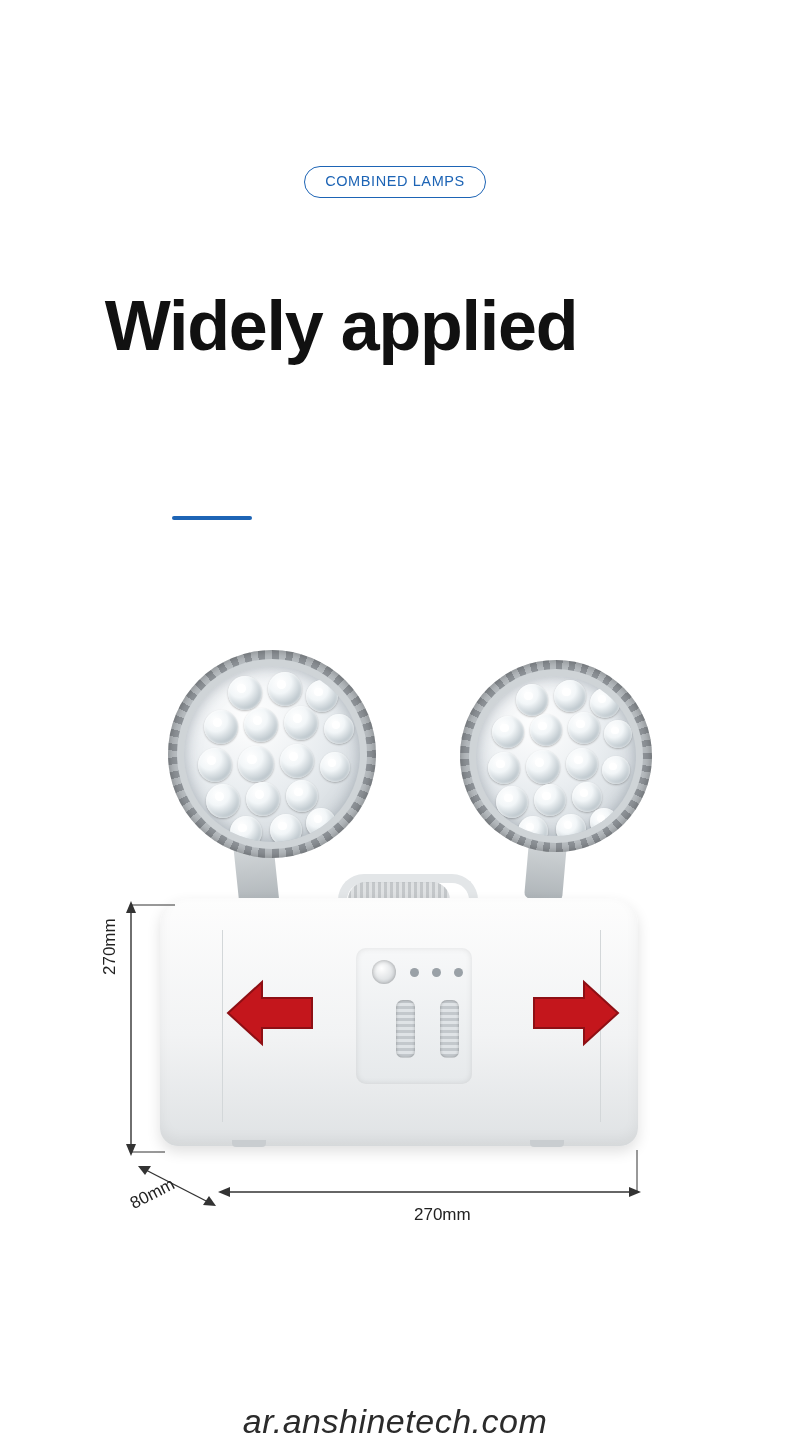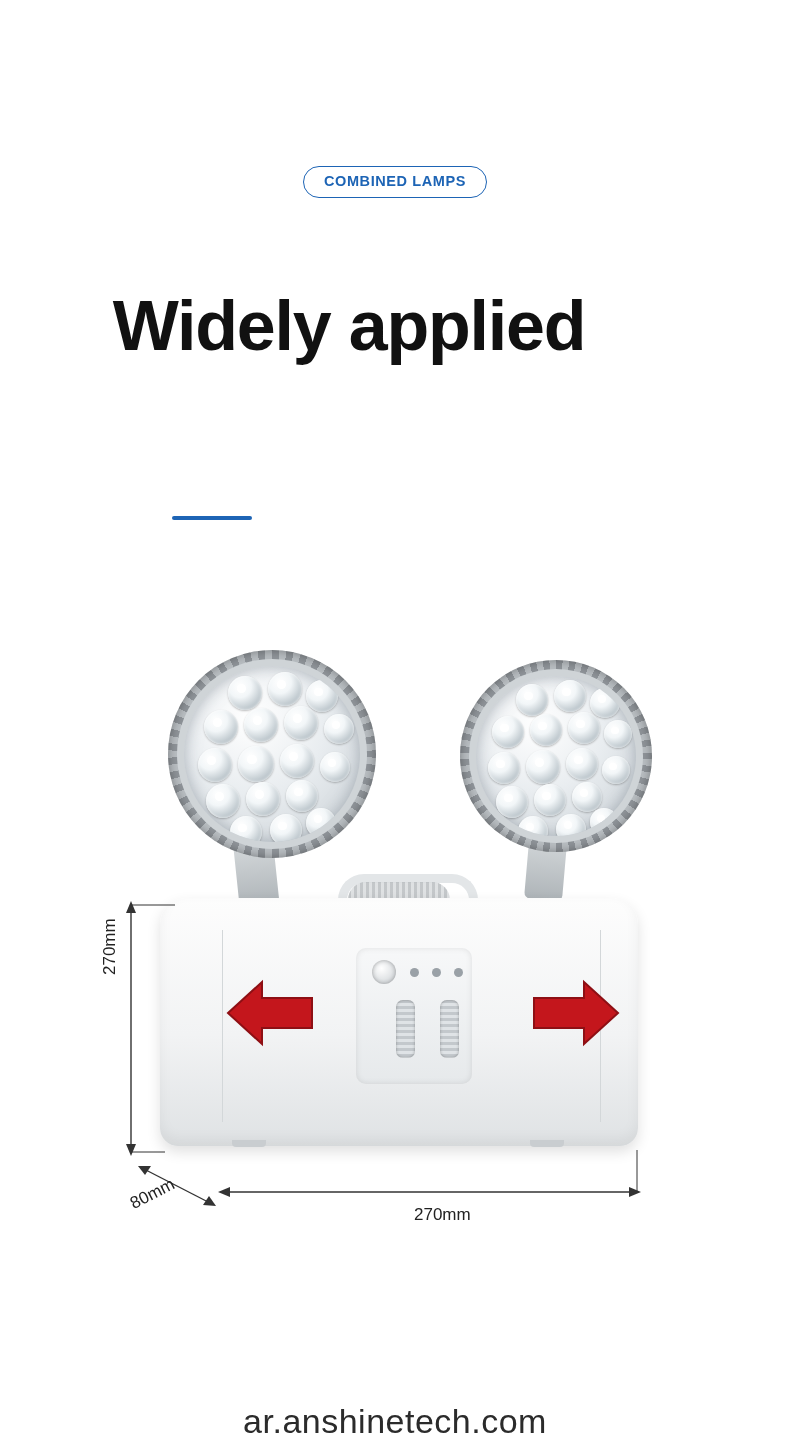--- a/index.html
+++ b/index.html
@@ -28,31 +28,31 @@
     left: 0;
     width: 790px;
     text-align: center;
   }
   .badge {
     display: inline-block;
     border: 1.5px solid #1d64b5;
     border-radius: 16px;
     color: #1d64b5;
     font-size: 14.5px;
-    font-weight: bold;
+    font-weight: normal;
     letter-spacing: 0.6px;
     padding: 7px 20px 8px 20px;
     line-height: 1;
   }
 
   
   .heading {
     position: absolute;
     top: 243px;
-    left: 8px;
+    left: 0;
     width: 682px;
     text-align: center;
     font-size: 70px;
     font-weight: bold;
     color: #111111;
     letter-spacing: -1.2px;
     line-height: 1.05;
   }
 
   
@@ -305,20 +305,21 @@
   
   .footer {
     position: absolute;
     left: 0;
     bottom: 12px;
     width: 790px;
     text-align: center;
     font-size: 34px;
     color: #2b2b2b;
     letter-spacing: 0.5px;
+    font-style: italic;
   }
 </style>
 </head>
 <body>
 
 <div class="page">
 
   <div class="badge-wrap">
     <span class="badge">COMBINED LAMPS</span>
   </div>

